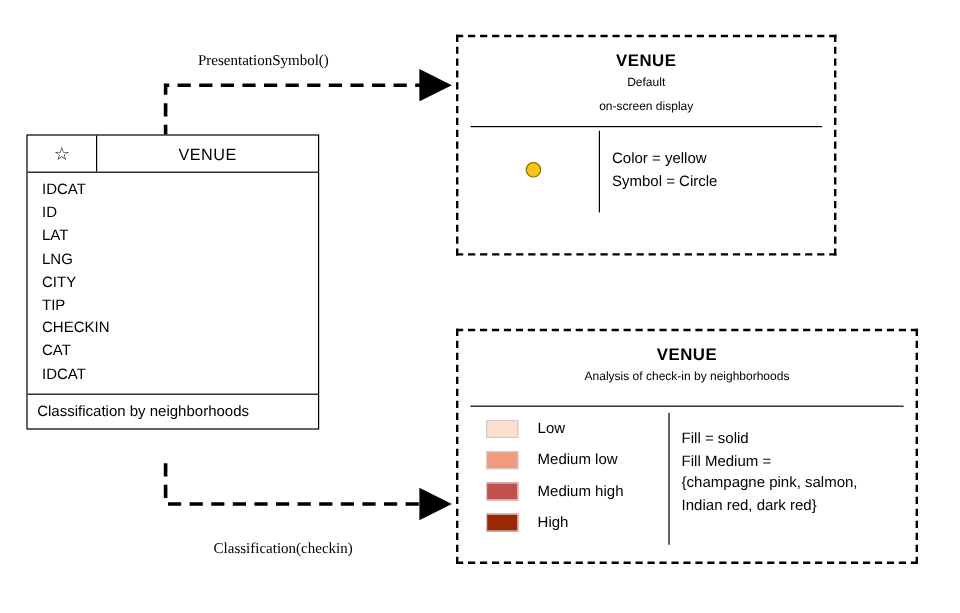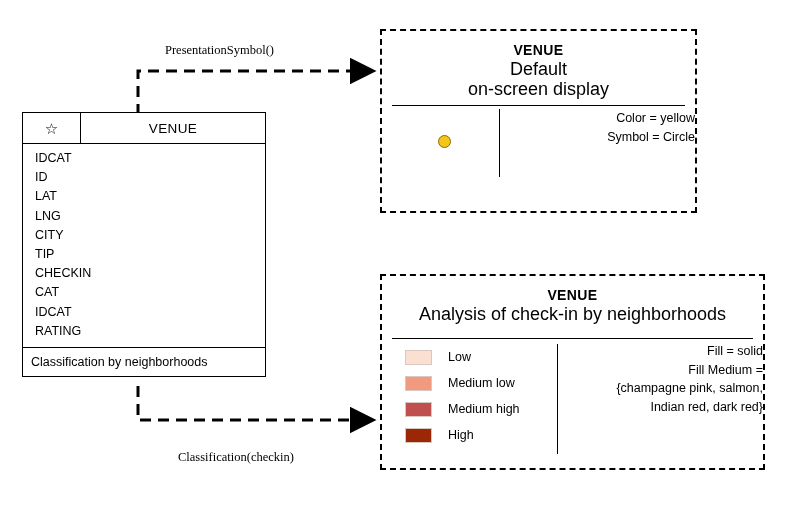--- a/index.html
+++ b/index.html
@@ -90,21 +90,21 @@
   }
   .pres-title {
     text-align: center;
     font-size: 14px;
     font-weight: bold;
     letter-spacing: 0.4px;
     margin-top: 11px;
   }
   .pres-subtitle {
     text-align: center;
-    font-size: 18px;
+    font-size: 10px;
     line-height: 17px;
     margin-top: 3px;
   }
   .pres-divider {
     position: absolute;
     left: 10px;
     right: 10px;
     border-top: 1.2px solid #000;
   }
   #pres-top .pres-divider { top: 74px; }
@@ -129,23 +129,22 @@
     border-left: 1.2px solid #000;
   }
   #pres-top .pres-left { width: 117px; }
   #pres-top .pres-vline { left: 117px; top: 2px; bottom: 34px; }
   #pres-bottom .pres-left { width: 175px; }
   #pres-bottom .pres-vline { left: 175px; top: 4px; bottom: 14px; }
 
   .pres-right {
     flex: 1;
     padding-left: 11px;
-    padding-top: 2px;
-    box-sizing: border-box;
-    text-align: right;
+    padding-top: 16px;
+    box-sizing: border-box;
   }
   .pres-right .prop {
     font-size: 12.5px;
     line-height: 18.5px;
     white-space: nowrap;
   }
 
   
   .symbol-circle {
     position: absolute;
@@ -215,21 +214,20 @@
   <div class="entity-attrs">
     <div class="attr">IDCAT</div>
     <div class="attr">ID</div>
     <div class="attr">LAT</div>
     <div class="attr">LNG</div>
     <div class="attr">CITY</div>
     <div class="attr">TIP</div>
     <div class="attr">CHECKIN</div>
     <div class="attr">CAT</div>
     <div class="attr">IDCAT</div>
-    <div class="attr">RATING</div>
   </div>
   <div class="entity-footer">Classification by neighborhoods</div>
 </div>
 
 <div class="edge-label" id="label-top">PresentationSymbol()</div>
 <div class="edge-label" id="label-bottom">Classification(checkin)</div>
 
 <div class="pres-box" id="pres-top">
   <div class="pres-title">VENUE</div>
   <div class="pres-subtitle">Default</div>

